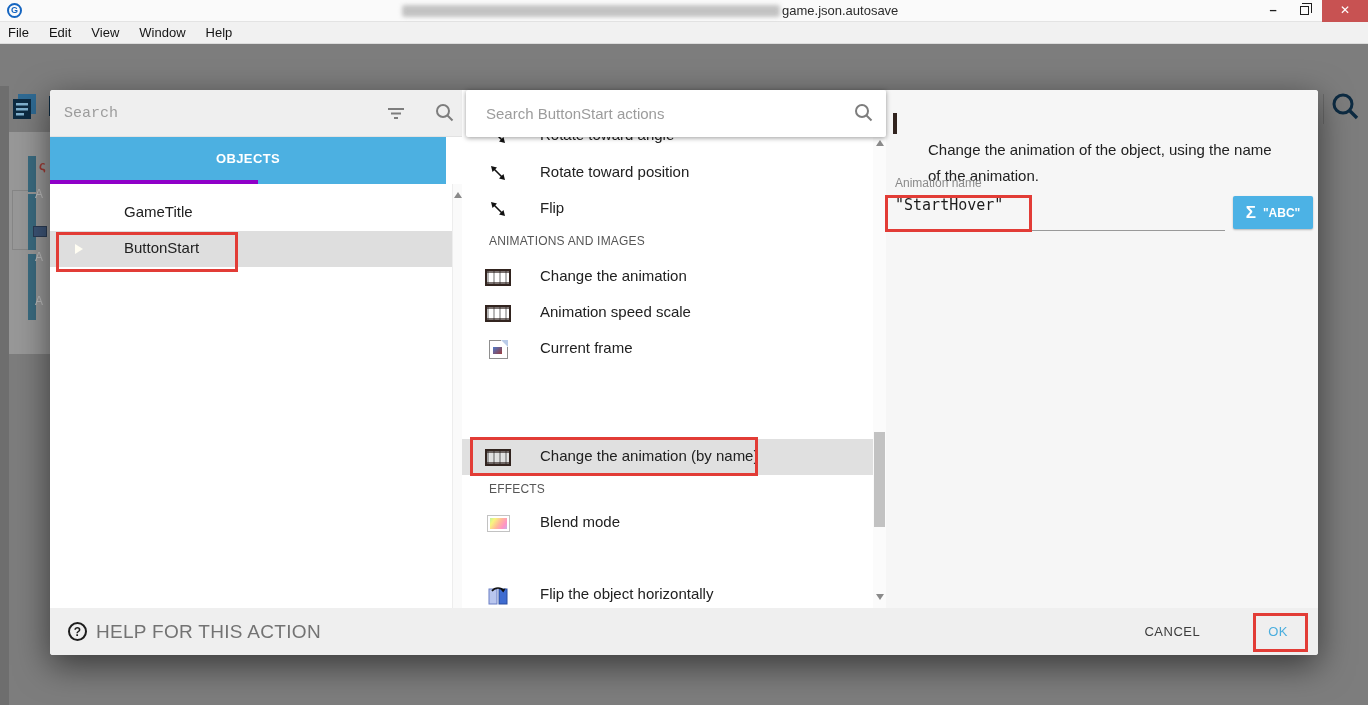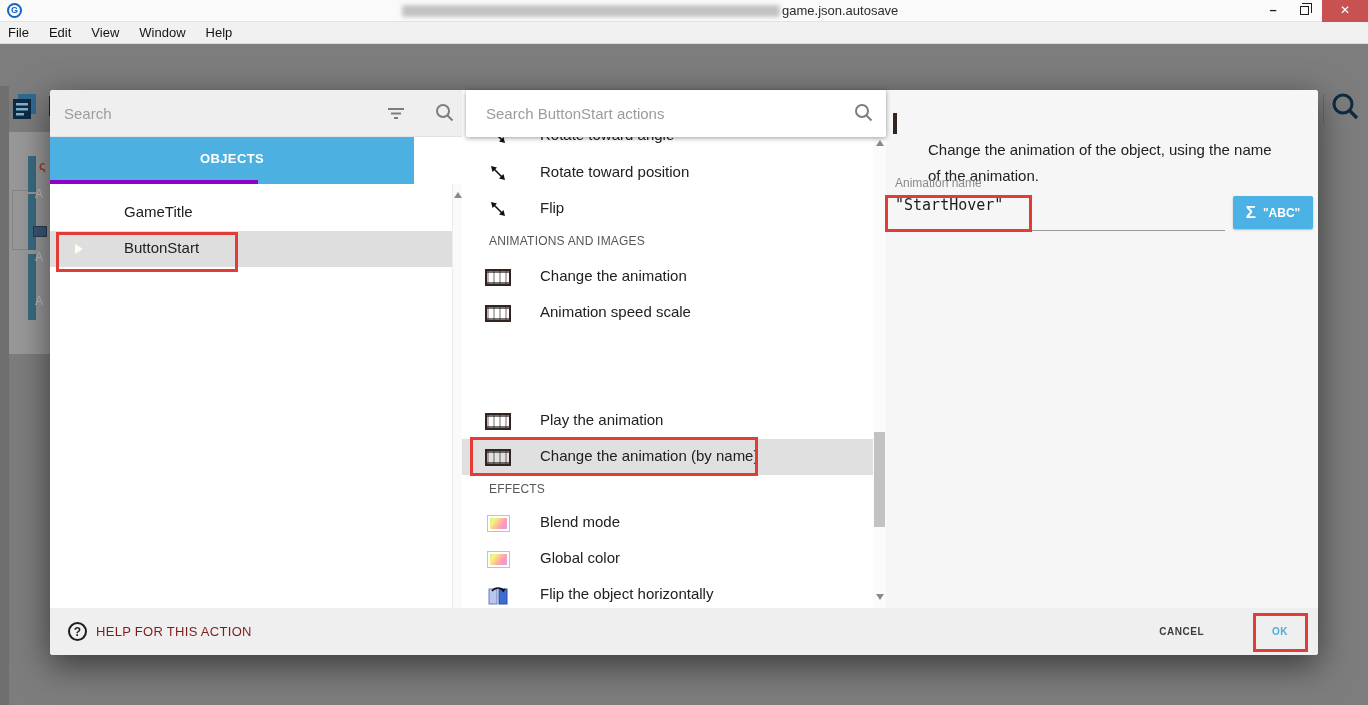--- a/index.html
+++ b/index.html
@@ -47,25 +47,25 @@
   .bg-red-glyph { position:absolute; left:30px; top:26px; color:#a03a34; font-size:13px; font-weight:bold; }
   .bg-blue-chip { position:absolute; left:24px; top:94px; width:14px; height:11px; background:#3d5577; border:1px solid #2b3c55; }
   
   .dialog { position:absolute; left:50px; top:90px; width:1268px; height:565px;
     background:#ffffff; border-radius:3px; box-shadow:0 10px 34px rgba(0,0,0,.55); }
   
   .l-search { position:absolute; left:0; top:0; width:412px; height:47px;
     background:#efefef; border-top-left-radius:3px; border-bottom:1px solid #e2e2e2; }
   .l-search input { position:absolute; left:14px; top:10px; width:300px; height:26px;
     border:none; background:transparent; outline:none; font-size:15px; color:#333;
-    font-family:Liberation Sans, sans-serif; }
+    font-family:Liberation Mono, monospace; }
   .l-search input::placeholder, .m-search input::placeholder { color:#9c9c9c; opacity:1; }
   .filter-ic { position:absolute; left:337px; top:16px; }
   .mag-ic { position:absolute; }
-  .tabbar { position:absolute; left:0; top:47px; width:364px; height:47px; background:#4cb0e1; display:flex; }
+  .tabbar { position:absolute; left:0; top:47px; width:396px; height:47px; background:#4cb0e1; display:flex; }
   .tab { flex:1; text-align:center; line-height:44px; color:#fff; font-size:13px;
     font-weight:bold; letter-spacing:.4px; cursor:pointer; }
   .tab.inactive { color:rgba(255,255,255,.92); }
   .tab-underline { position:absolute; left:0; top:43px; width:208px; height:4px; background:#8f00c8; }
   .l-list { position:absolute; left:0; top:94px; width:402px; height:388px; background:#fff; overflow:hidden;padding-left:38px; }
   .obj-row { position:absolute; left:0; width:402px; height:36px; cursor:pointer; }
   .obj-row.selected { background:#dedede; }
   .obj-label { position:absolute; left:74px; top:8px; font-size:15px; color:#212121; }
   .l-scroll { position:absolute; left:402px; top:94px; width:10px; height:424px; background:#fafafa; border-left:1px solid #ededed; }
   .arr-up { width:0; height:0; border-left:4px solid transparent; border-right:4px solid transparent;
@@ -100,23 +100,23 @@
     border:none; border-radius:2px; color:#fff; cursor:pointer; display:flex; align-items:center;
     justify-content:center; gap:7px; box-shadow:0 1px 2px rgba(0,0,0,.25); }
   .expr-sigma { font-size:17px; font-weight:bold; }
   .expr-abc { font-size:12px; font-weight:bold; }
   
   .footer { position:absolute; left:0; top:518px; width:1268px; height:47px; background:#efefef;
     border-radius:0 0 3px 3px; display:flex; align-items:center; }
   .help-btn { display:flex; align-items:center; gap:9px; margin-left:18px; cursor:pointer; }
   .help-circle { width:19px; height:19px; border:2px solid #1d1d1d; border-radius:50%;
     font-size:12px; font-weight:bold; color:#1d1d1d; text-align:center; line-height:16px; }
-  .help-text { font-size:13px; color:#7f1d1d; letter-spacing:.3px; }
+  .help-text { font-size:19px; color:#737373; letter-spacing:.3px; }
   .footer-spacer { flex:1; }
-  .f-btn { background:none; border:none; font-size:10px; font-weight:bold; letter-spacing:.5px;
+  .f-btn { background:none; border:none; font-size:13px; font-weight:normal; letter-spacing:.5px;
     cursor:pointer; font-family:"Liberation Sans", sans-serif; }
   .cancel-btn { color:#3c3c3c; margin-right:38px; }
   .ok-btn { color:#4aaede; margin-right:30px;margin-left:30px; }
   
   .redbox { position:absolute; border:3px solid #e23c36; z-index:50; pointer-events:none; }
   
   .film-ic { width:26px; height:17px; background:linear-gradient(#8a685a,#75544a);
     border:2px solid #32241f;
     box-shadow:inset 0 2px 0 rgba(35,22,18,.6), inset 0 -2px 0 rgba(35,22,18,.6);
     background-image:repeating-linear-gradient(90deg, rgba(0,0,0,.28) 0 2px, rgba(255,255,255,.12) 2px 3px, transparent 3px 6px); }
@@ -360,44 +360,38 @@
               <span class="film-ic"></span>
             </span>
           <span class="act-label">Animation speed scale</span>
         </div>
         <div class="act-row" style="top:141px">
           <span class="act-icon-box">
               <span class="film-ic"></span>
             </span>
           <span class="act-label">Change the animation</span>
         </div>
-        <div class="act-row" style="top:285px">
-          <span class="act-icon-box">
-              <span class="film-ic"></span>
+        <div class="act-row" style="top:213px">
+          <span class="act-icon-box">
+              <span class="frame-ic"></span>
             </span>
-          <span class="act-label">Play the animation</span>
+          <span class="act-label">Current frame</span>
         </div>
         <div class="act-row selected" style="top:321px">
           <span class="act-icon-box">
               <span class="film-ic"></span>
             </span>
           <span class="act-label">Change the animation (by name)</span>
         </div>
         <div class="sect-header" style="top:364px">EFFECTS</div>
         <div class="act-row" style="top:387px">
           <span class="act-icon-box">
               <span class="rainbow-ic"></span>
             </span>
           <span class="act-label">Blend mode</span>
-        </div>
-        <div class="act-row" style="top:423px">
-          <span class="act-icon-box">
-              <span class="rainbow-ic"></span>
-            </span>
-          <span class="act-label">Global color</span>
         </div>
         <div class="act-row" style="top:459px">
           <span class="act-icon-box">
             <svg width="20" height="19" viewBox="0 0 20 19">
                 <rect x="1" y="3" width="8" height="15" fill="#b9c6ee" stroke="#6b7fc4" stroke-width="1"></rect>
                 <rect x="11" y="3" width="8" height="15" fill="#3f6cd0" stroke="#2b4da0" stroke-width="1"></rect>
                 <path d="M4 5 C7 1 13 1 16 5" fill="none" stroke="#111" stroke-width="1.5"></path>
                 <path d="M17.5 2.5 L15.2 6.6 L12.8 3.6 Z" fill="#111"></path>
               </svg>
           </span>

